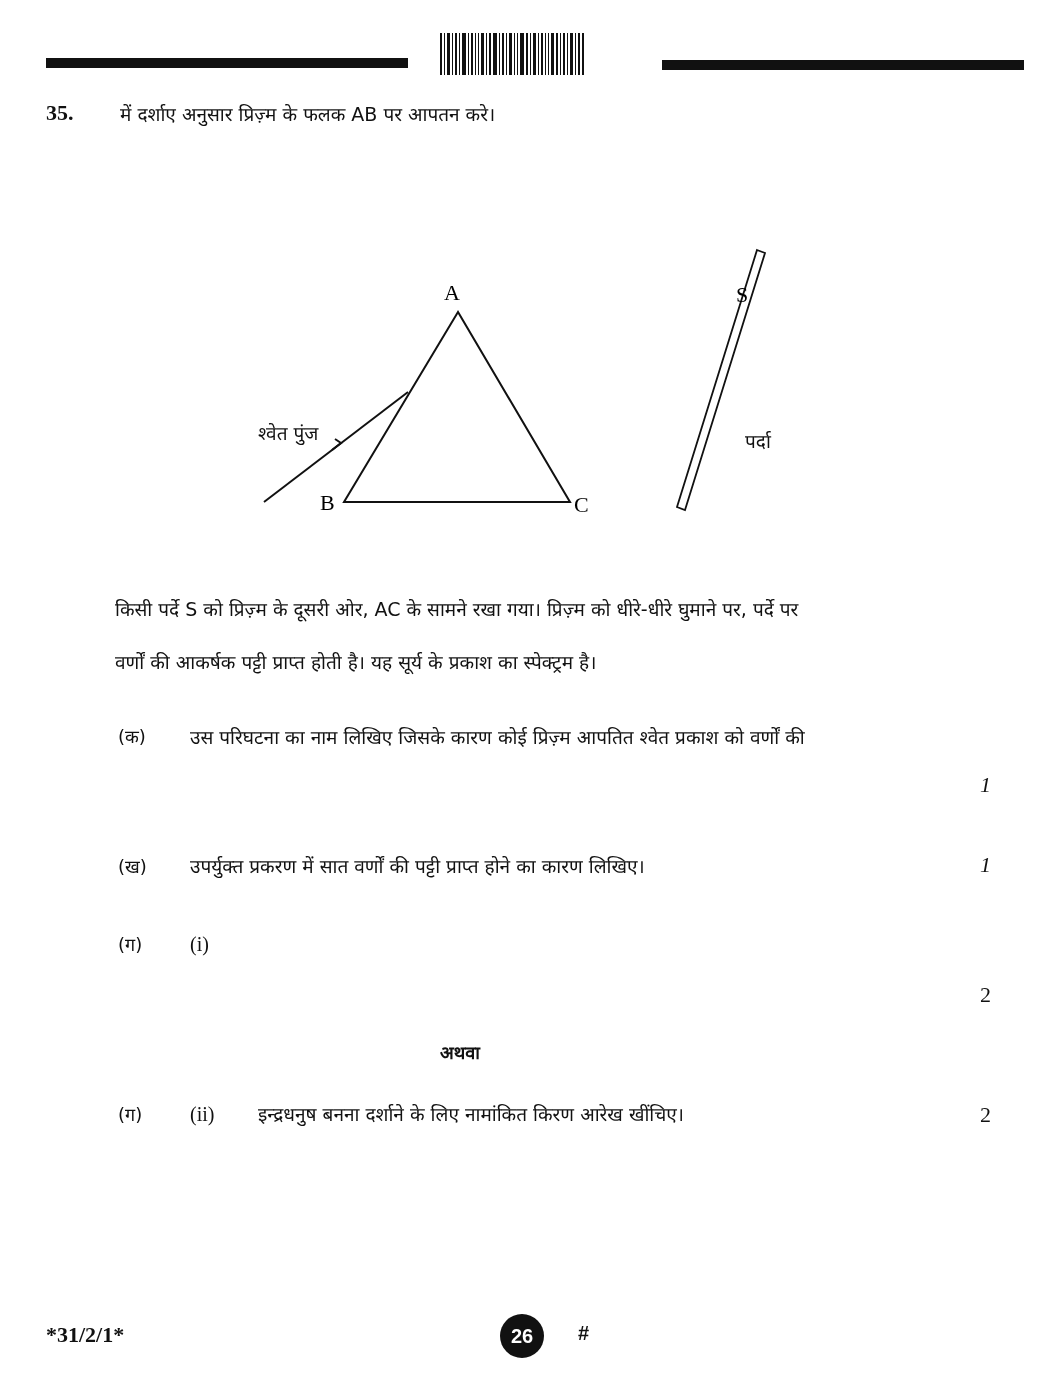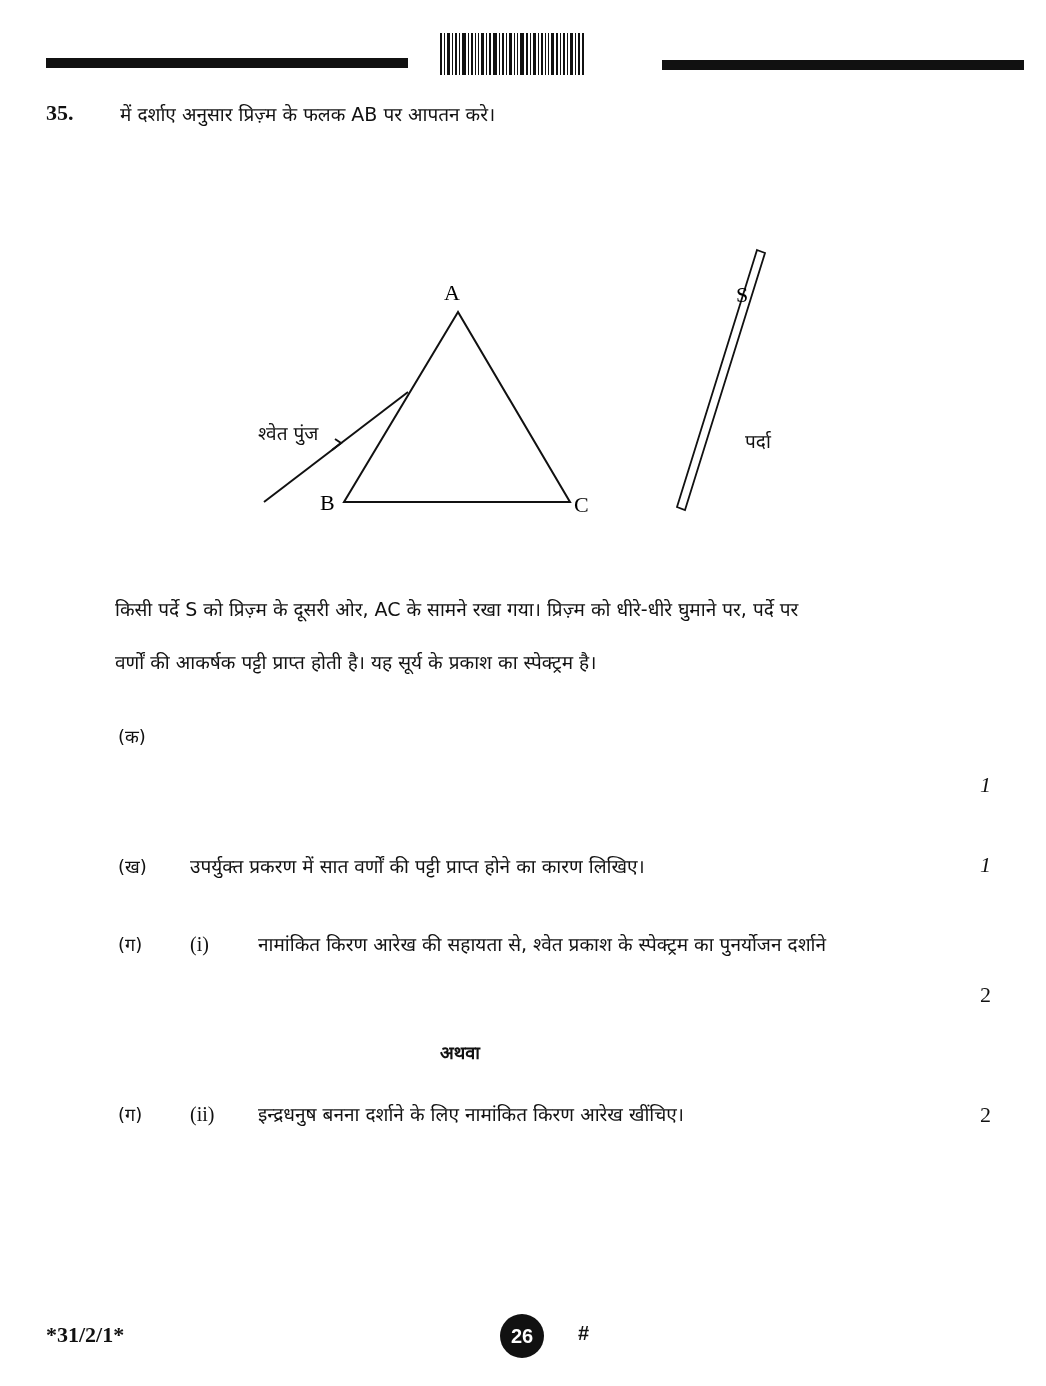--- a/index.html
+++ b/index.html
@@ -85,33 +85,33 @@
 <div class="abs label-hi" style="left:258px; top:420px;">श्वेत पुंज</div>
 <div class="abs label-hi" style="left:745px; top:396px;margin-top:32px;">पर्दा</div>
 
 <div class="para" style="left:115px; top:583px;">
   <div>किसी पर्दे S को प्रिज़्म के दूसरी ओर, AC के सामने  रखा गया। प्रिज़्म को धीरे-धीरे घुमाने पर, पर्दे पर</div>
   <div>वर्णों की आकर्षक पट्टी प्राप्त होती है। यह सूर्य के प्रकाश का स्पेक्ट्रम है।</div>
 </div>
 
 <div class="sub-label" style="left:118px; top:724px;">(क)</div>
 <div class="para" style="left:190px; top:711px;">
+  <div>उस परिघटना का नाम लिखिए जिसके कारण कोई प्रिज़्म आपतित श्वेत प्रकाश को वर्णों की</div>
 </div>
 <div class="mark" style="top:772px;">1</div>
 
 <div class="sub-label" style="left:118px; top:854px;">(ख)</div>
 <div class="para" style="left:190px; top:840px;">
   <div>उपर्युक्त प्रकरण में सात वर्णों की पट्टी प्राप्त होने का कारण लिखिए।</div>
 </div>
 <div class="mark" style="top:852px;">1</div>
 
 <div class="sub-label" style="left:118px; top:932px;">(ग)</div>
 <div class="roman" style="left:190px; top:933px;">(i)</div>
 <div class="para" style="left:258px; top:918px;">
-  <div>नामांकित किरण आरेख की सहायता से, श्वेत प्रकाश के स्पेक्ट्रम का पुनर्योजन दर्शाने</div>
 </div>
 <div class="mark2" style="top:982px;">2</div>
 
 <div class="atha">अथवा</div>
 
 <div class="sub-label" style="left:118px; top:1102px;">(ग)</div>
 <div class="roman" style="left:190px; top:1103px;">(ii)</div>
 <div class="para" style="left:258px; top:1088px;">
   <div>इन्द्रधनुष बनना दर्शाने के लिए नामांकित किरण आरेख खींचिए।</div>
 </div>

